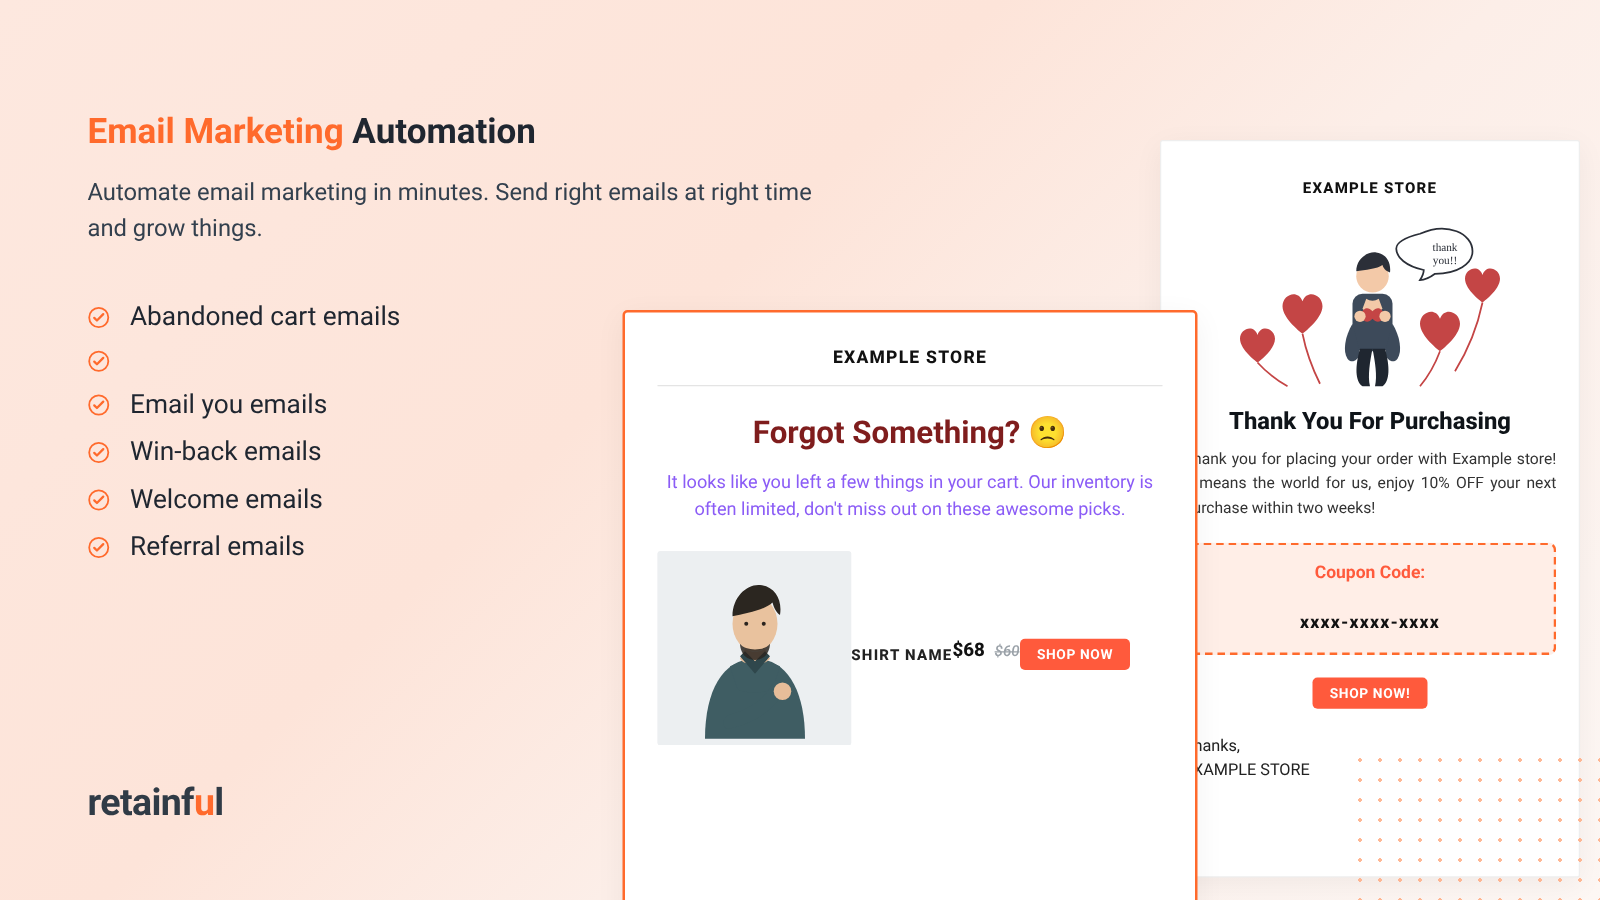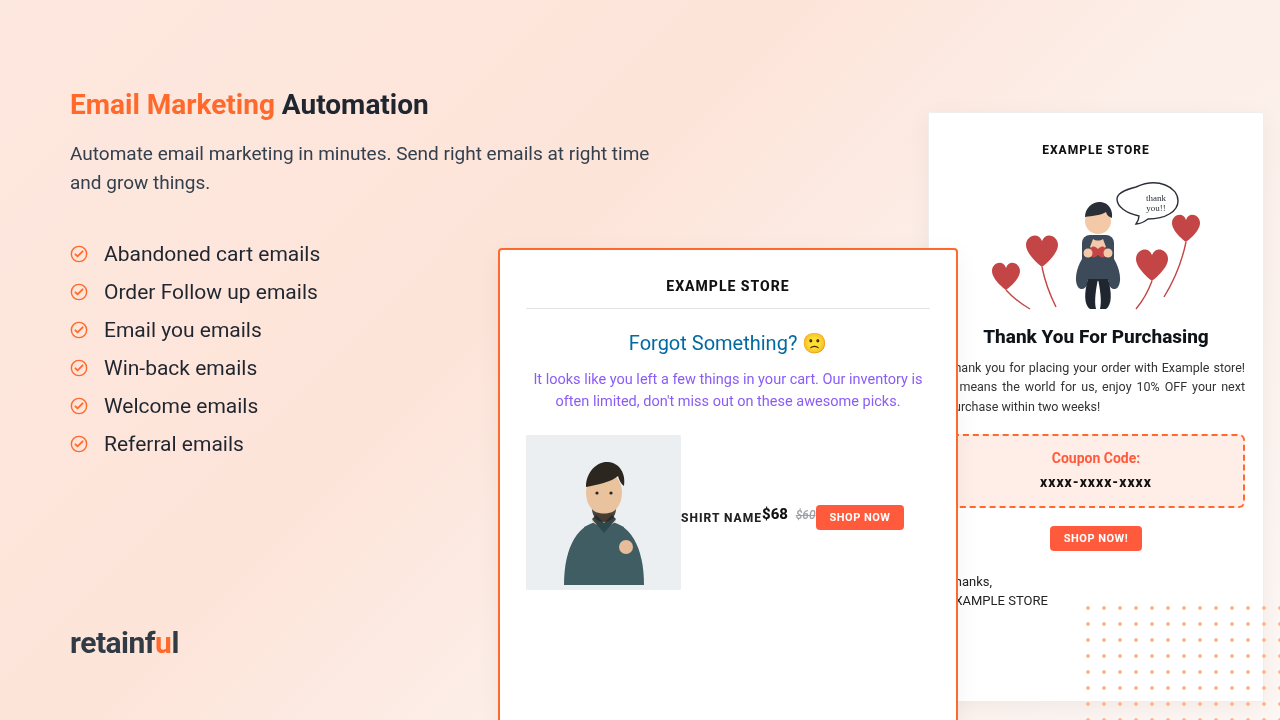--- a/index.html
+++ b/index.html
@@ -22,21 +22,21 @@
 
   
   .card1 {
     position: absolute; left: 498px; top: 248px; width: 460px; height: 520px;
     background: #ffffff; border: 2px solid #ff6a2c; border-radius: 4px;
     padding: 28px 26px; text-align: center;
     box-shadow: 0 6px 24px rgba(0,0,0,0.05);
   }
   .card1 .store { font-size: 14px; font-weight: 800; letter-spacing: 1px; color: #111; }
   .card1 hr { margin: 14px 0 22px 0; border: none; border-top: 1px solid #e4e4e4; }
-  .card1 .title { font-size: 20px; font-weight: 400; color: #0369a1; }
+  .card1 .title { font-size: 25px; font-weight: 700; color: #7f1d1d; }
   .card1 .body { margin-top: 14px; font-size: 14.5px; line-height: 1.5; color: #8b5cf6; }
 
   .product { margin-top: 22px; display: flex; flex-direction: row; align-items: center; }
   .product-img { width: 155px; height: 155px; background: #e9ecee; border-radius: 2px; overflow: hidden; position: relative; }
   .product-img svg { width: 100%; height: 100%; display: block; }
   .product-name { margin-top: 12px; font-size: 12px; font-weight: 800; letter-spacing: 1px; color: #222; }
   .product-price { margin-top: 4px; font-size: 15px; font-weight: 800; color: #111; }
   .product-price .old { font-size: 12px; color: #9aa1a8; font-weight: 500; font-style: italic; text-decoration: line-through; margin-left: 4px; }
   .btn { display: inline-block; margin-top: 10px; padding: 6px 14px; background: #ff5a3c; color: #fff; font-size: 11px; font-weight: 700; letter-spacing: .5px; border-radius: 4px; cursor: pointer; }
 
@@ -47,21 +47,21 @@
     padding: 30px 18px 18px 18px; text-align: center;
     box-shadow: 0 6px 24px rgba(0,0,0,0.05);
   }
   .card2 .store { font-size: 12px; font-weight: 800; letter-spacing: 1px; color: #111; }
   .illus { margin: 18px auto 10px auto; width: 220px; height: 140px; position: relative; }
   .illus svg { width: 100%; height: 100%; display: block; }
   .card2 .title { font-size: 19px; font-weight: 800; color: #0f1419; }
   .card2 .body { margin-top: 10px; font-size: 12.5px; line-height: 1.55; color: #333; text-align: justify; }
   .coupon { margin-top: 18px; border: 2px dashed #ff6a2c; border-radius: 6px; background: #ffeee7; padding: 14px 10px 16px 10px; }
   .coupon-label { font-size: 14px; font-weight: 700; color: #ff5a3c; }
-  .coupon-code { margin-top: 8px; font-size: 14px; font-weight: 800; letter-spacing: 1px; color: #111; }
+  .coupon-code { margin-top: 24px; font-size: 14px; font-weight: 800; letter-spacing: 1px; color: #111; }
   .card2 .btn { margin-top: 18px; }
   .signoff { margin-top: 22px; text-align: left; font-size: 13px; line-height: 1.45; color: #222; }
 
   
   .dots { position: absolute; right: 0; bottom: 0; width: 200px; height: 120px;
           background-image: radial-gradient(#ffb089 1.6px, transparent 1.6px);
           background-size: 16px 16px; opacity: .9; }
 </style>
 </head>
 <body>
@@ -83,21 +83,20 @@
         </span>
       <span>Abandoned cart emails</span>
     </div>
     <div class="feature">
       <span class="check">
           <svg viewBox="0 0 20 20">
             <circle cx="10" cy="10" r="8.5" fill="none" stroke="#ff6a2c" stroke-width="1.6"></circle>
             <path d="M6 10.3l2.4 2.4L14 7" fill="none" stroke="#ff6a2c" stroke-width="2" stroke-linecap="round" stroke-linejoin="round"></path>
           </svg>
         </span>
-      <span>Order Follow up emails</span>
     </div>
     <div class="feature">
       <span class="check">
           <svg viewBox="0 0 20 20">
             <circle cx="10" cy="10" r="8.5" fill="none" stroke="#ff6a2c" stroke-width="1.6"></circle>
             <path d="M6 10.3l2.4 2.4L14 7" fill="none" stroke="#ff6a2c" stroke-width="2" stroke-linecap="round" stroke-linejoin="round"></path>
           </svg>
         </span>
       <span>Email you emails</span>
     </div>

